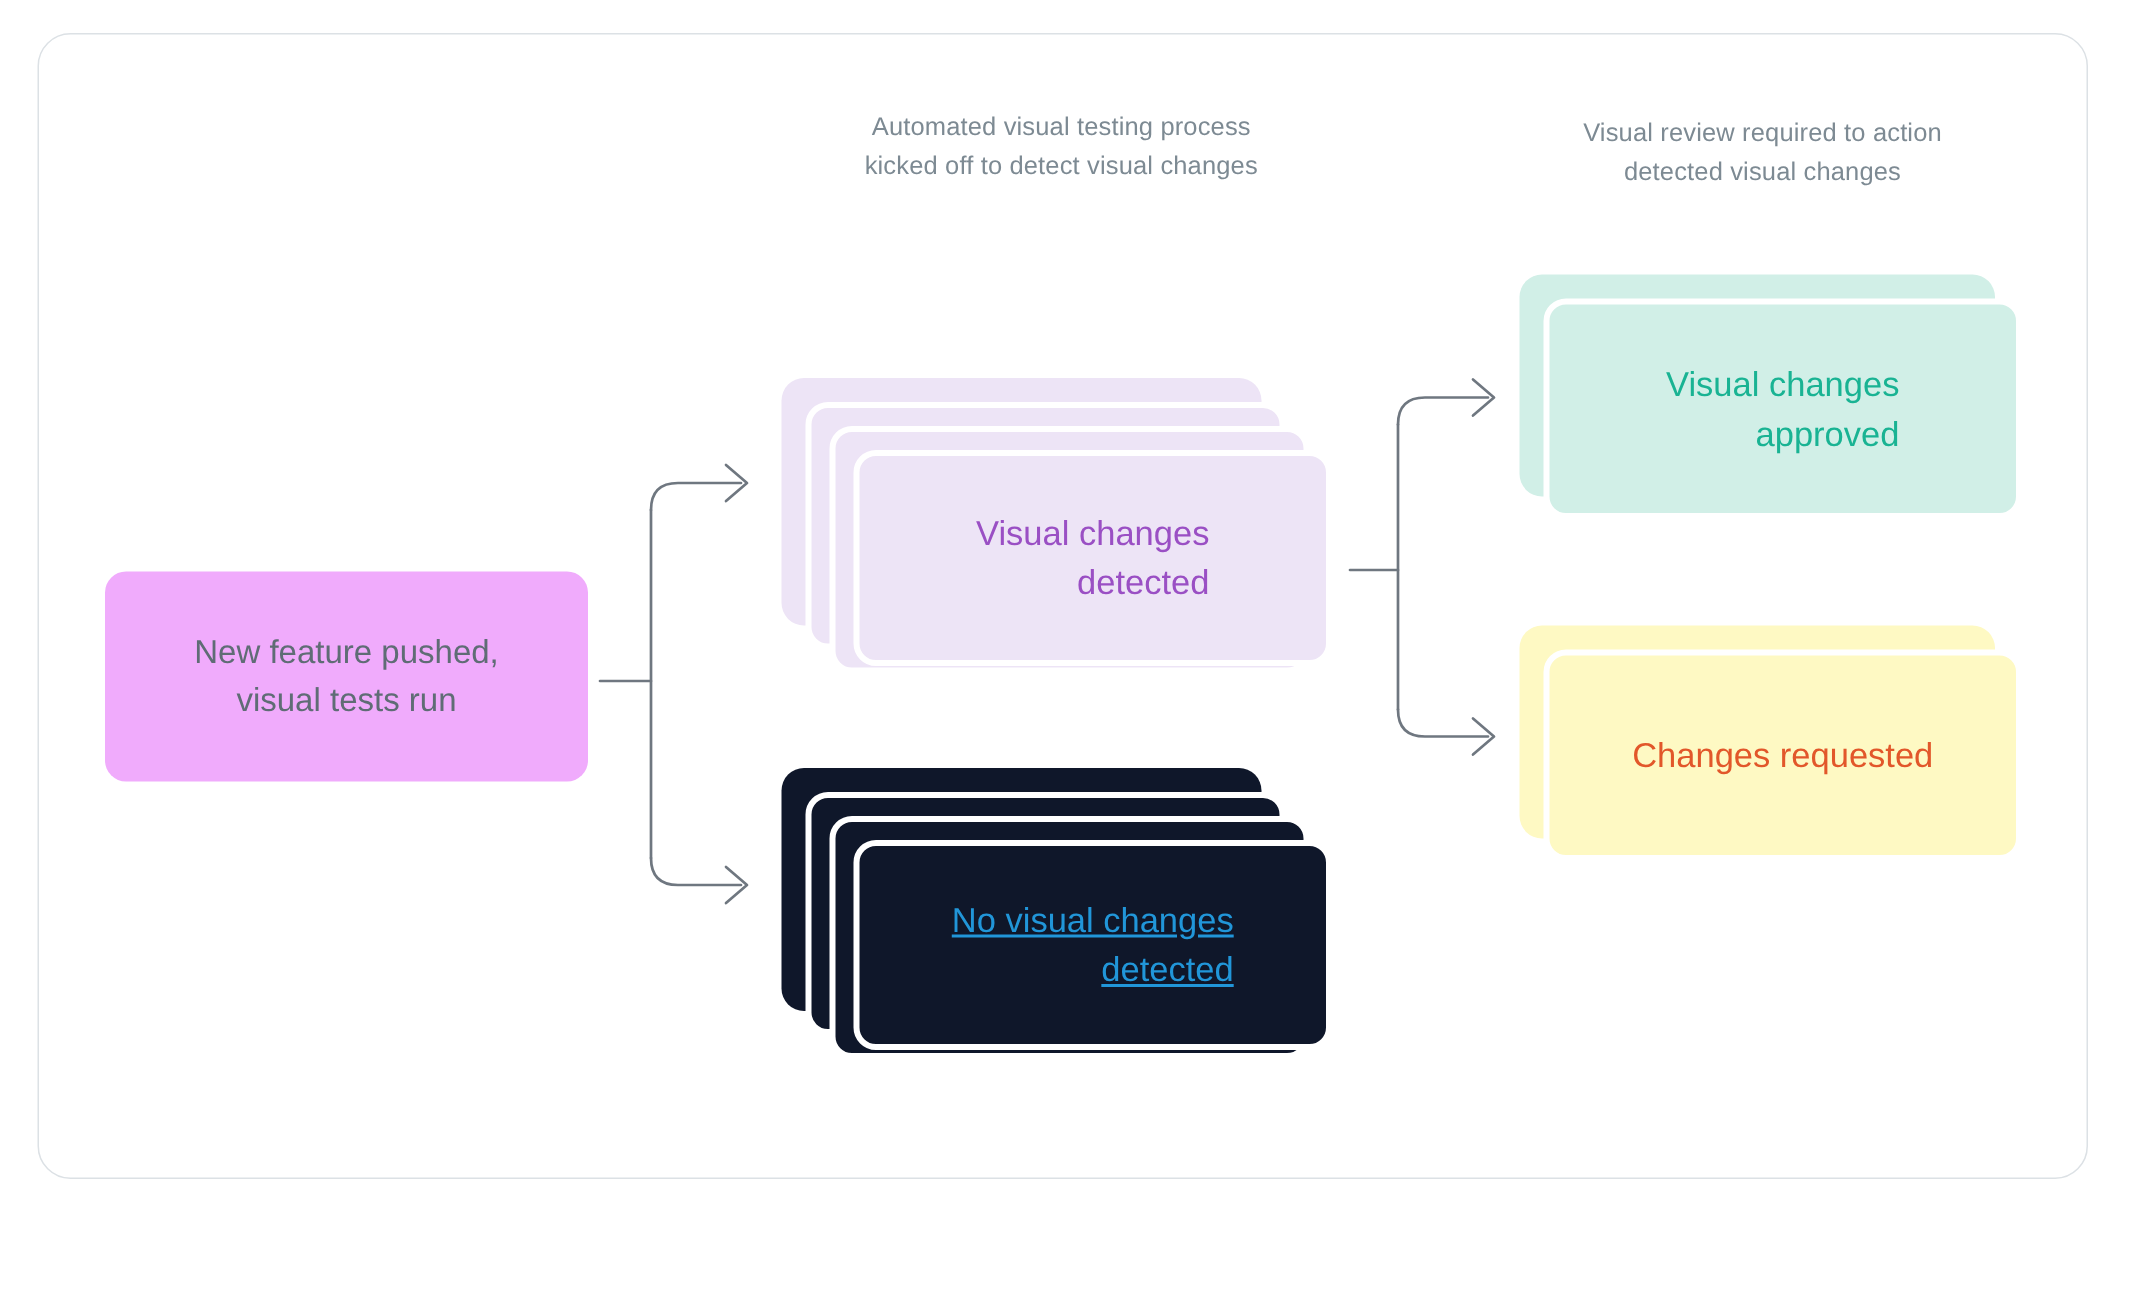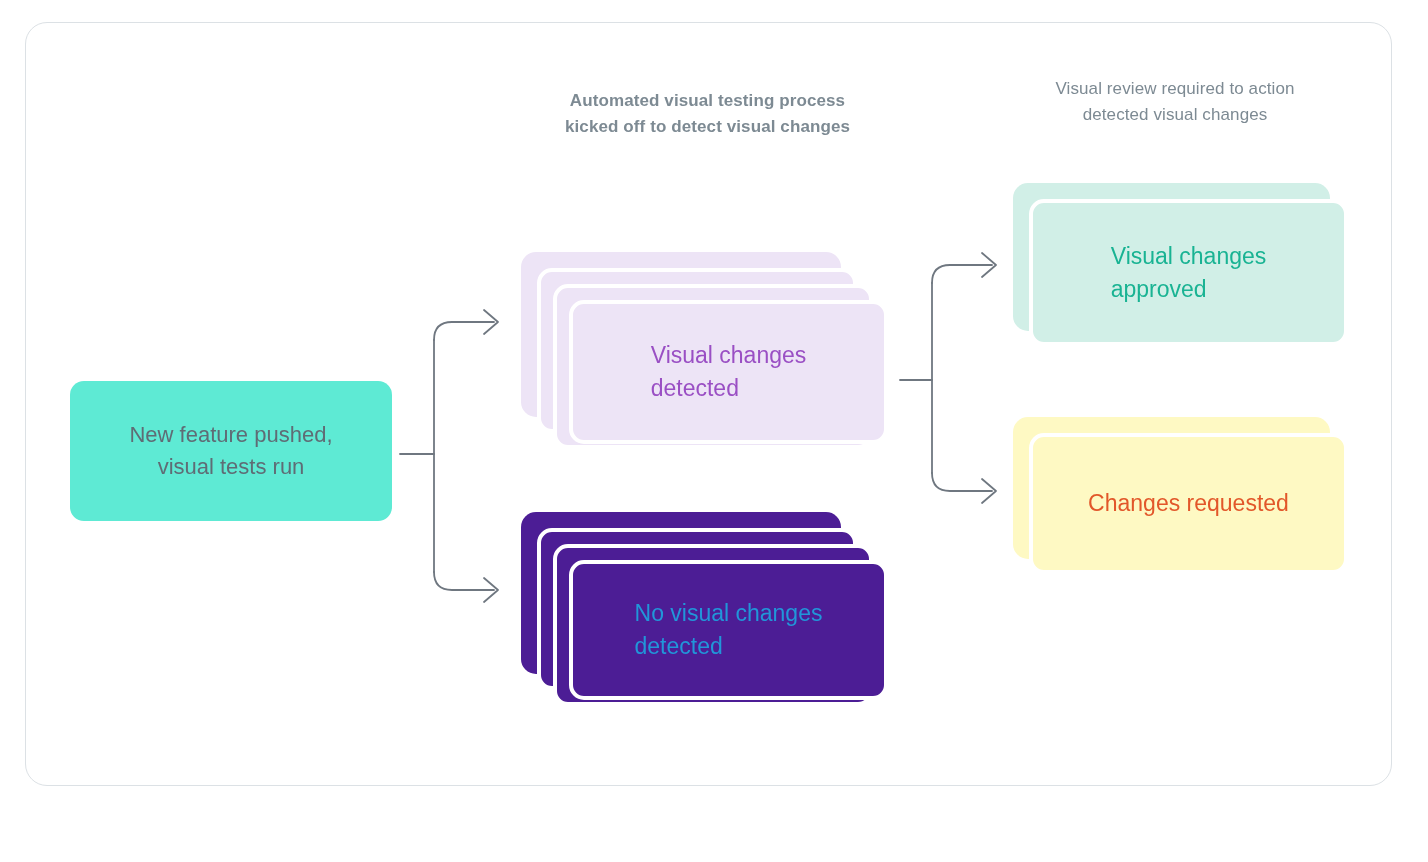--- a/index.html
+++ b/index.html
@@ -37,31 +37,31 @@
   
   .col-caption {
     position: absolute;
     text-align: center;
     color: #7d8a93;
     font-size: 17px;
     line-height: 26px;
     letter-spacing: 0.1px;
     white-space: pre-line;
   }
-  .col-caption.c1 { left: 495px; top: 88px; width: 425px; font-weight: bold; }
+  .col-caption.c1 { left: 495px; top: 72px; width: 425px; }
   .col-caption.c2 { left: 990px; top: 76px; width: 370px; }
 
   
   .node-start {
     position: absolute;
     left: 70px;
     top: 381px;
     width: 322px;
     height: 140px;
-    background: #5eead4;
+    background: #f0abfc;
     border-radius: 14px;
     display: flex;
     align-items: center;
     justify-content: center;
     text-align: center;
     color: #5f6c75;
     font-size: 22px;
     line-height: 32px;
     white-space: pre-line;
     box-sizing: border-box;
@@ -74,38 +74,38 @@
   }
   .stack .card {
     position: absolute;
     border-radius: 15px;
     box-sizing: border-box;
   }
   .stack .card.front {
     display: flex;
     align-items: center;
     justify-content: center;
-    text-align: left;
+    text-align: right;
     font-size: 23px;
     line-height: 33px;
     white-space: pre-line;
     padding: 0 20px;
   }
 
   
   .stack-purple { left: 521px; top: 252px; width: 367px; height: 192px; }
   .stack-purple .card { background: #ede4f6; }
   .stack-purple .l0 { left: 0px;  top: 0px;  width: 320px; height: 165px; }
   .stack-purple .l1 { left: 16px; top: 16px; width: 320px; height: 165px; border: 4px solid #ffffff; }
   .stack-purple .l2 { left: 32px; top: 32px; width: 320px; height: 165px; border: 4px solid #ffffff; }
   .stack-purple .front { left: 48px; top: 48px; width: 319px; height: 144px; border: 4px solid #ffffff; color: #9a4fc4; }
 
   
   .stack-blue { left: 521px; top: 512px; width: 367px; height: 188px; }
-  .stack-blue .card { background: #4c1d95; }
+  .stack-blue .card { background: #0f172a; text-decoration: underline; }
   .stack-blue .l0 { left: 0px;  top: 0px;  width: 320px; height: 162px; }
   .stack-blue .l1 { left: 16px; top: 16px; width: 320px; height: 162px; border: 4px solid #ffffff; }
   .stack-blue .l2 { left: 32px; top: 32px; width: 320px; height: 162px; border: 4px solid #ffffff; }
   .stack-blue .front { left: 48px; top: 48px; width: 319px; height: 140px; border: 4px solid #ffffff; color: #2196d9; }
 
   
   .stack-green { left: 1013px; top: 183px; width: 335px; height: 163px; }
   .stack-green .card { background: #d1efe7; }
   .stack-green .l0 { left: 0px;  top: 0px;  width: 317px; height: 148px; }
   .stack-green .l1 { left: 16px; top: 16px; width: 319px; height: 147px; border: 4px solid #ffffff; color: #19b393; }

